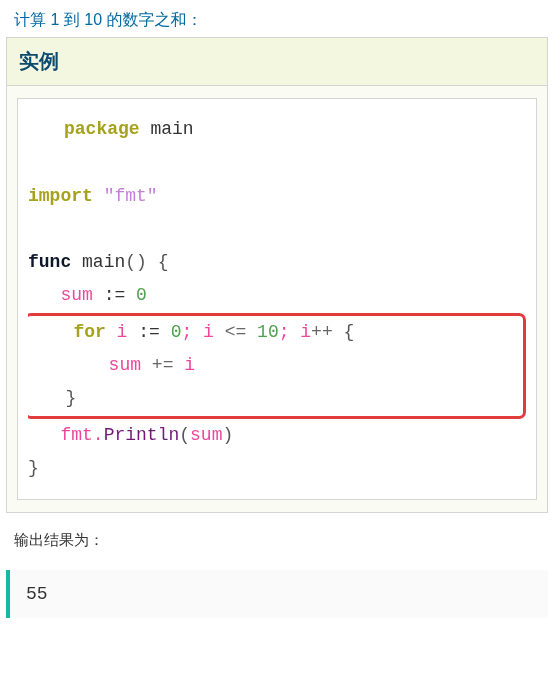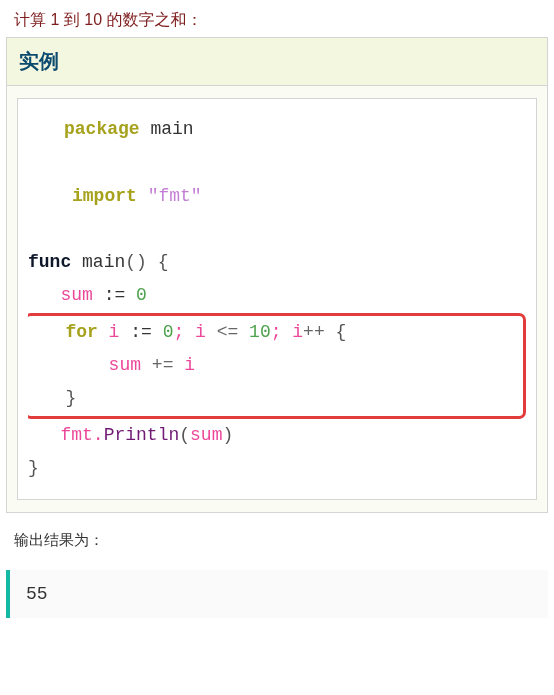--- a/index.html
+++ b/index.html
@@ -6,21 +6,21 @@
     margin: 0;
     padding: 0;
     font-family: "Microsoft YaHei", Arial, sans-serif;
     background: #ffffff;
     color: #333;
     width: 554px;
   }
   .intro {
     padding: 10px 10px 6px 14px;
     font-size: 16px;
-    color: #7f1d1d;
+    color: #0369a1;
   }
   .example-box {
     margin: 0 6px 0 6px;
     border: 1px solid #d4d4d4;
     background: #fafcf3;
     border-left: 1px solid #d4d4d4;
   }
   .example-header {
     padding: 10px 12px;
     font-size: 20px;
@@ -37,23 +37,23 @@
   }
   pre {
     margin: 0;
     font-family: Consolas, "Courier New", monospace;
     font-size: 18px;
     line-height: 1.85;
     white-space: pre;
     overflow-x: auto;
   }
   .kw-pkg  { font-weight: bold; color: #a6a21d; margin-left: 36px; }
-  .kw-imp  { font-weight: bold; color: #a6a21d; margin-left: 44px; }
+  .kw-imp  { font-weight: bold; color: #a6a21d; }
   .kw-func { font-weight: bold; color: #0f172a; }
-  .kw-for  { font-weight: bold; color: #a6a21d; }
+  .kw-for  { font-weight: bold; color: #a6a21d; margin-left: 8px; }
   .ident   { color: #333; }
   .str     { color: #c47fd5; }
   .num     { color: #4ea24e; }
   .decl    { color: #333; }
   .op      { color: #666; }
   .brace   { color: #555; }
   .call    { color: #701a75; }
   .main    { color: #333; }
   .plain   { color: #ec4899; }
   .hlbox {

